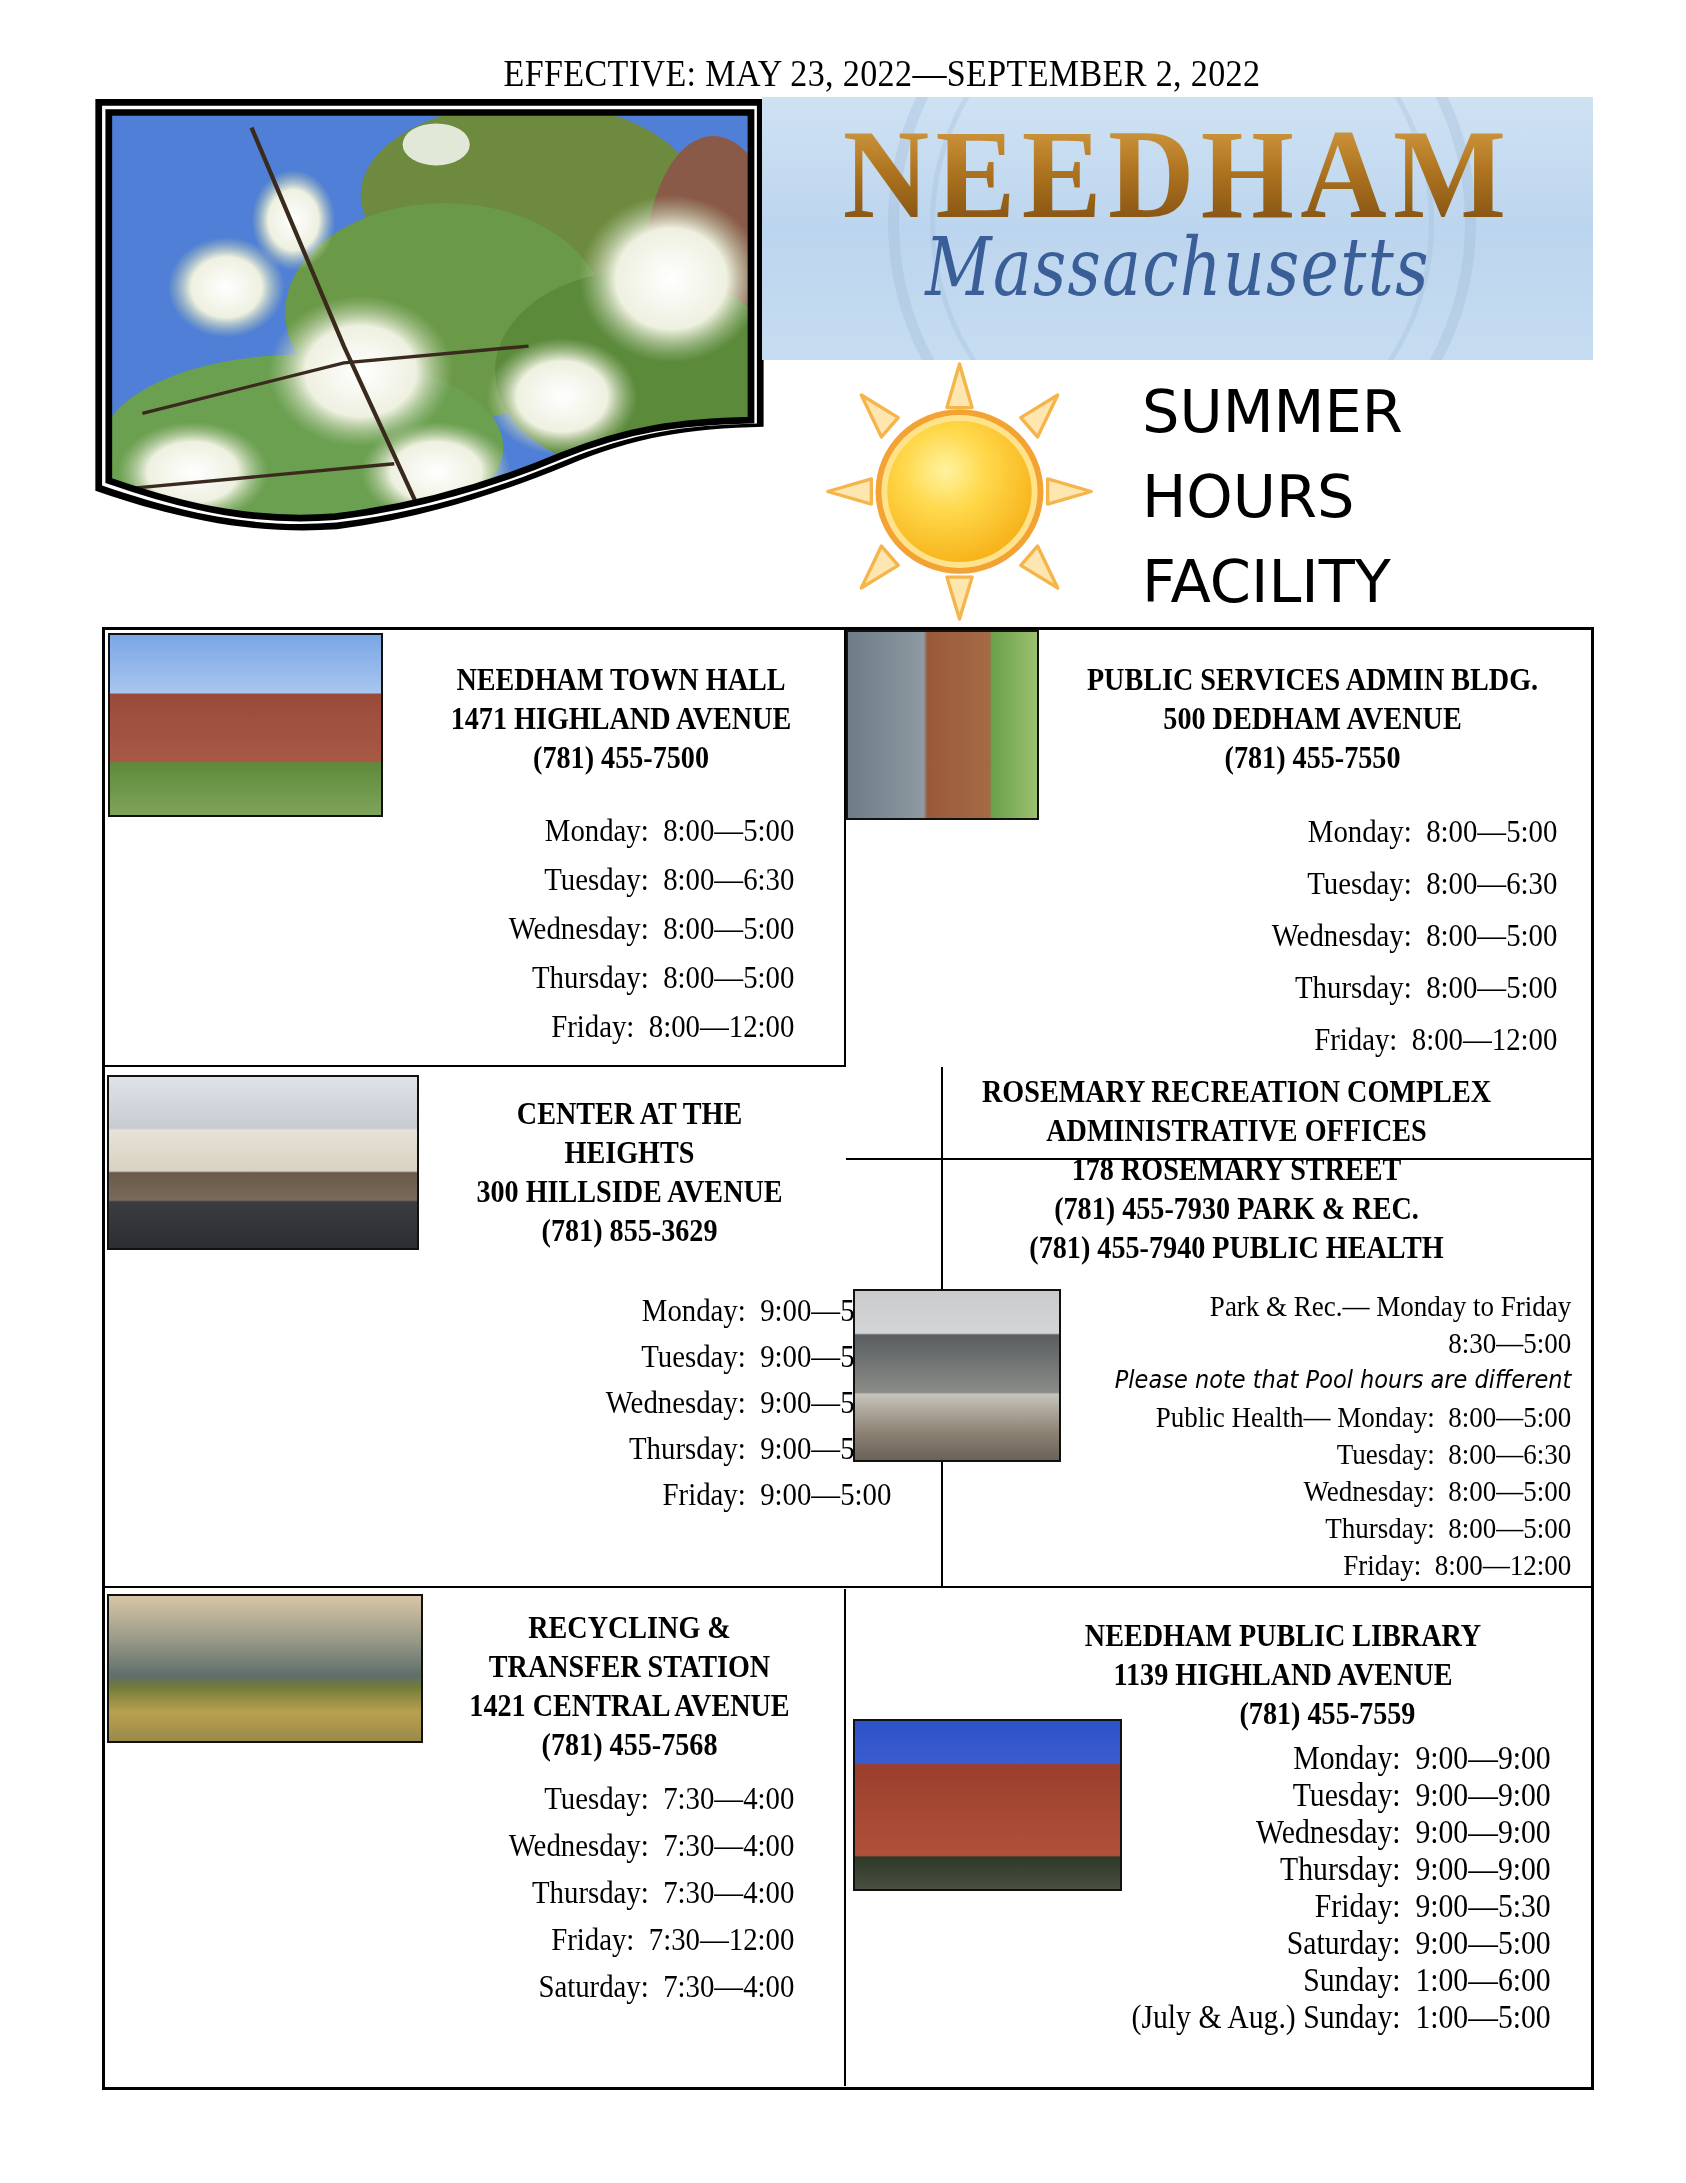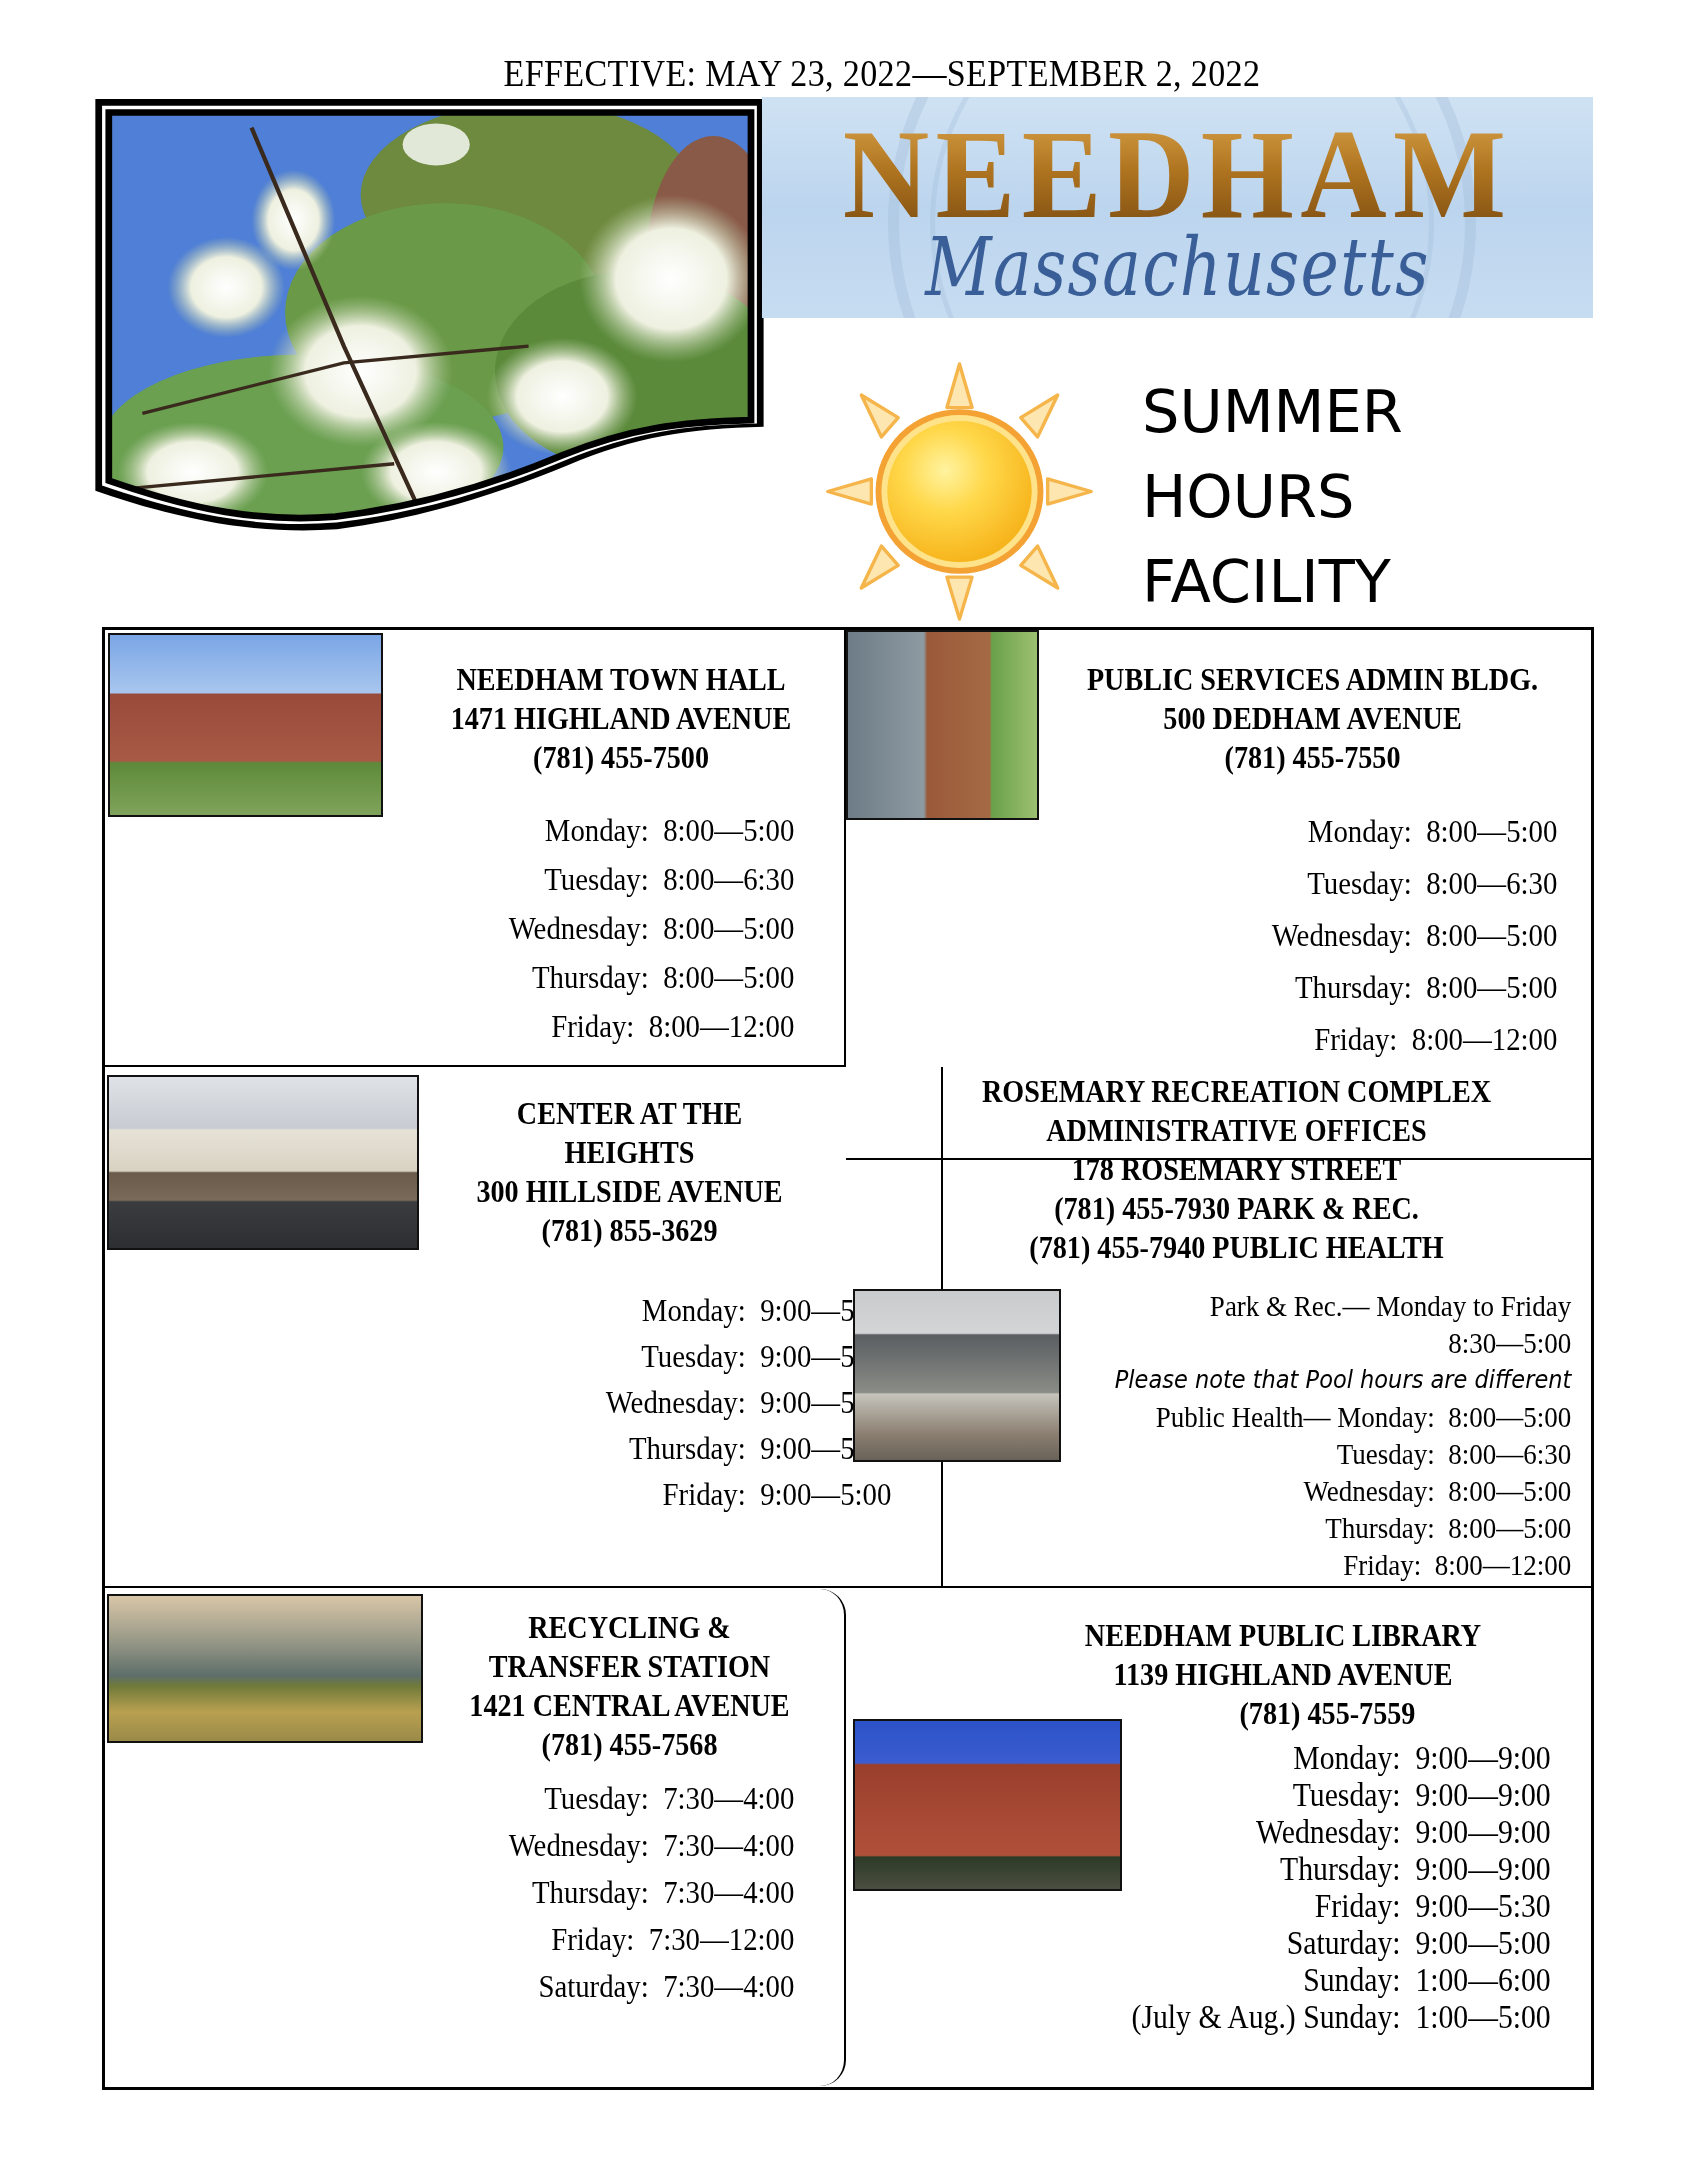--- a/index.html
+++ b/index.html
@@ -13,21 +13,21 @@
   }
 
   
   .hero {
     position: absolute; left: 92px; top: 94px; width: 680px; height: 521px;
   }
   .hero svg { width: 100%; height: 100%; display: block; }
 
   
   .banner {
-    position: absolute; left: 762px; top: 97px; width: 831px; height: 221px;
+    position: absolute; left: 762px; top: 97px; width: 831px; height: 263px;
     background: linear-gradient(180deg, #cfe2f3 0%, #bcd5ee 50%, #c6dcf1 100%);
     overflow: hidden;
   }
   .banner .seal {
     position: absolute; left: 126px; top: -168px; width: 588px; height: 588px; border-radius: 50%;
     border: 11.8px solid rgba(160,185,215,0.35);
   }
   .banner .seal2 {
     position: absolute; left: 168px; top: -126px; width: 504px; height: 504px; border-radius: 50%;
     border: 5px solid rgba(160,185,215,0.3);
@@ -57,21 +57,21 @@
   
   .grid {
     position: absolute; left: 102px; top: 627px; width: 1492px; height: 1463px;
     border: 3.4px solid #000;
   }
   .cell { position: absolute; border-color: #000; border-style: solid; border-width: 0; }
   .c1 { left: 0; top: 0; width: 741px; height: 437px; border-right-width: 2.5px; border-bottom-width: 2.5px; padding-left: 47px; }
   .c2 { left: 741px; top: 0; width: 745px; height: 530px; border-bottom-width: 2.5px; }
   .c3 { left: 0; top: 437px; width: 838px; height: 521px; border-right-width: 2.5px; border-bottom-width: 2.5px; }
   .c4 { left: 741px; top: 437px; width: 745px; height: 521px; border-bottom-width: 2.5px; }
-  .c5 { left: 0; top: 959px; width: 741px; height: 497px; border-right-width: 2.5px; border-radius: 26px; }
+  .c5 { left: 0; top: 959px; width: 741px; height: 497px; border-right-width: 2.5px; }
   .c6 { left: 741px; top: 959px; width: 745px; height: 497px; }
 
   .photo { position: absolute; border: 2.5px solid #111; overflow: hidden; }
 
   .head {
     position: absolute; text-align: center;
     font-family: "Liberation Serif", serif; font-weight: bold; font-size: 32px; line-height: 39px;
     transform: scaleX(0.88); transform-origin: center top;
   }
   .hours { position: absolute; text-align: right; font-family: "Liberation Serif", serif; font-size: 32px; }

